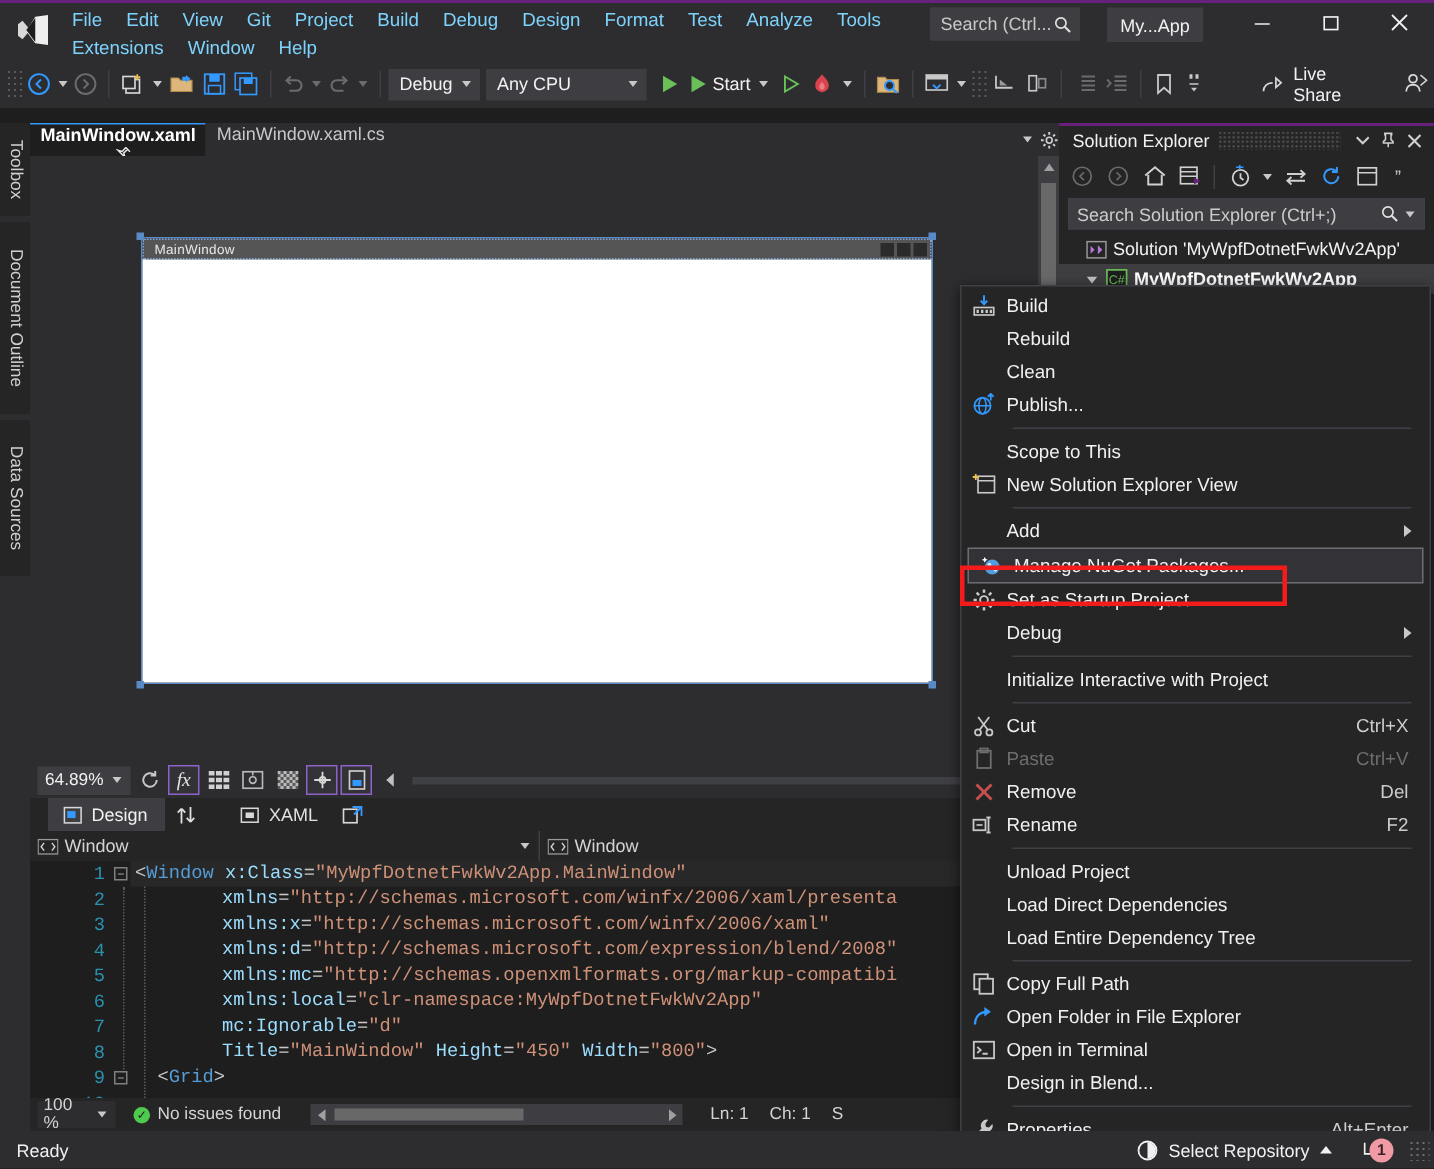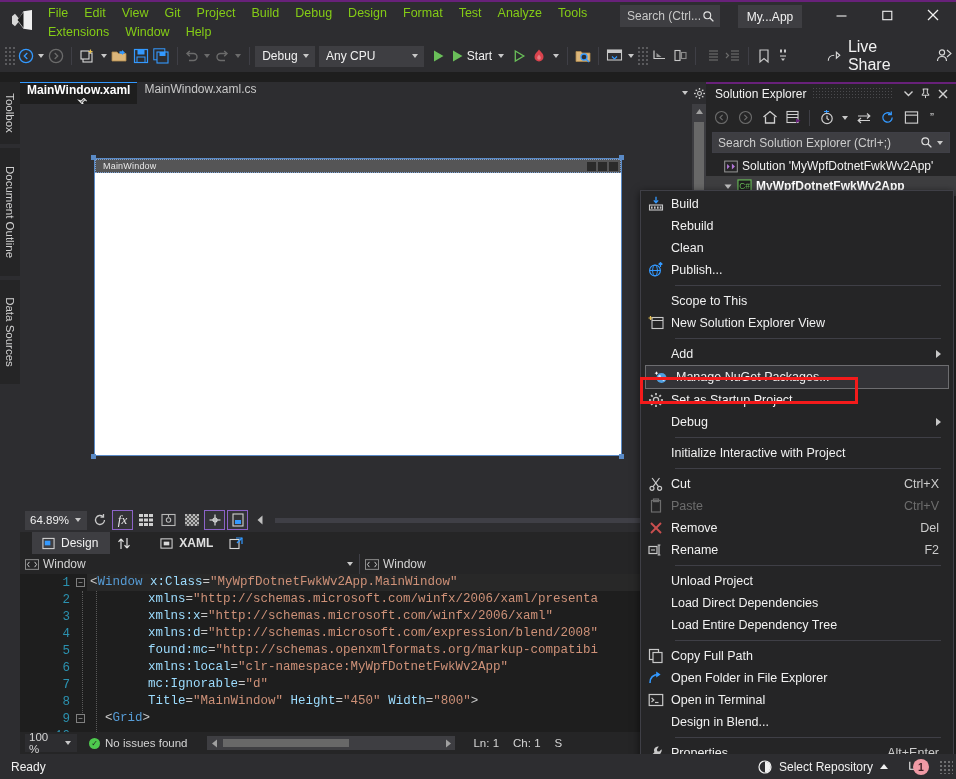--- a/index.html
+++ b/index.html
@@ -11,21 +11,21 @@
   }
   .abs{position:absolute;}
 
   
   #titlebar{left:0;top:0;width:956px;height:40px;background:#2d2d30;}
   #titlebar::before{content:"";position:absolute;left:0;top:0;width:956px;height:2px;background:#68217a;}
   #vs-logo{left:8px;top:8px;width:28px;height:24px;display:flex;align-items:center;justify-content:center;}
   #vs-logo svg{display:block;}
   #menu1{left:40px;top:3px;height:19px;display:flex;align-items:center;}
   #menu2{left:40px;top:22px;height:19px;display:flex;align-items:center;}
-  .menu-item{padding:2px 8px;color:#84cc16;font-size:12.5px;white-space:nowrap;cursor:default;}
+  .menu-item{padding:2px 8px;color:#7dd3fc;font-size:12.5px;white-space:nowrap;cursor:default;}
 
   #search-box{left:620px;top:5px;width:100px;height:22px;background:#3e3e42;border:1px solid #3e3e42;
     display:flex;align-items:center;padding:0 4px 0 6px;box-sizing:border-box;}
   #search-box .ph{color:#c8c8c8;font-size:12px;flex:1;white-space:nowrap;overflow:hidden;}
   #search-box .mag{width:13px;height:13px;flex:0 0 13px;}
 
   #acct-btn{left:738px;top:5px;width:64px;height:23px;background:#3e3e42;display:flex;align-items:center;justify-content:center;
     font-size:12px;color:#f1f1f1;cursor:default;}
   .wbtn{top:0;width:46px;height:30px;display:flex;align-items:center;justify-content:center;color:#f1f1f1;cursor:default;}
   #win-min{left:818px;}#win-max{left:864px;}#win-close{left:910px;}
@@ -36,21 +36,21 @@
   .tsep{width:1px;height:18px;background:#3f3f46;margin:0 5px;}
   .caret{width:0;height:0;border-left:3.5px solid transparent;border-right:3.5px solid transparent;
     border-top:4px solid #c8c8c8;margin:0 4px;}
   .combo{height:21px;background:#3e3e42;display:flex;align-items:center;
     padding:0 2px 0 7px;box-sizing:border-box;font-size:12px;color:#f1f1f1;cursor:default;}
   .combo .lbl{flex:1;white-space:nowrap;}
   #cfg-combo{width:68px;margin-right:4px;}
   #plat-combo{width:120px;}
   #start-btn{display:flex;align-items:center;height:22px;padding:0 2px 0 3px;cursor:default;}
   #start-btn .lbl{font-size:12px;margin:0 2px 0 3px;color:#f1f1f1;}
-  #liveshare{display:flex;align-items:center;height:22px;padding:0 5px;cursor:default;font-size:16px;}
+  #liveshare{display:flex;align-items:center;height:22px;padding:0 5px;cursor:default;font-size:12px;}
 
   
   #lefttabs{left:0;top:82px;width:20px;height:680px;background:#2d2d30;}
   .vtab{position:absolute;left:0;width:20px;background:#252526;cursor:default;}
   .vtab span{
     position:absolute;left:50%;top:50%;
     transform:translate(-50%,-50%) rotate(90deg);
     transform-origin:center center;
     white-space:nowrap;font-size:11.5px;color:#d0d0d0;
   }
@@ -88,21 +88,21 @@
     box-sizing:border-box;font-size:11.5px;margin-left:5px;cursor:default;}
   #zoom-combo .lbl{flex:1;}
   .dtb{width:21px;height:20px;display:flex;align-items:center;justify-content:center;margin-left:2px;cursor:default;}
   .dtb.on{border:1px solid #8c63c8;box-sizing:border-box;background:#333337;}
   #dt-track{flex:1;height:5px;background:#3f3f46;margin:0 6px 0 4px;}
 
   
   #switcher{left:20px;top:532px;width:686px;height:22px;background:#252526;display:flex;align-items:center;}
   #tab-design{height:22px;background:#3e3e42;display:flex;align-items:center;padding:0 12px 0 10px;font-size:12px;cursor:default;}
   #swap-btn{width:28px;height:20px;display:flex;align-items:center;justify-content:center;cursor:default;}
-  #tab-xaml{height:22px;display:flex;align-items:center;padding:0 8px;font-size:12px;color:#e0e0e0;cursor:default;font-weight:bold;}
+  #tab-xaml{height:22px;display:flex;align-items:center;padding:0 8px;font-size:12px;color:#e0e0e0;cursor:default;}
   #popout-btn{width:24px;height:20px;display:flex;align-items:center;justify-content:center;margin-left:3px;cursor:default;}
 
   
   #navbar{left:20px;top:554px;width:686px;height:20px;background:#252526;display:flex;align-items:center;}
   .navcombo{height:20px;display:flex;align-items:center;padding:0 2px 0 5px;box-sizing:border-box;
     font-size:12px;color:#d4d4d4;cursor:default;}
   #nav-left{width:340px;border-right:1px solid #3f3f46;}
   #nav-left .lbl{flex:1;margin-left:4px;}
   #nav-right{width:346px;}
   #nav-right .lbl{margin-left:4px;}
@@ -696,21 +696,21 @@
         <i>−</i>
       </div>
       <div class="ctext" style="top: 1px; left: 70px;"><span class="k-punc">&lt;</span><span class="k-el">Window</span><span class="k-punc"> </span><span class="k-attr">x:Class</span><span class="k-punc">=</span><span class="k-str">"MyWpfDotnetFwkWv2App.MainWindow"</span></div>
       <div class="ln" style="top: 19px;">2</div>
       <div class="ctext" style="top: 18px; left: 128px;"><span class="k-attr">xmlns</span><span class="k-punc">=</span><span class="k-str">"http://schemas.microsoft.com/winfx/2006/xaml/presenta</span></div>
       <div class="ln" style="top: 36px;">3</div>
       <div class="ctext" style="top: 35px; left: 128px;"><span class="k-attr">xmlns:x</span><span class="k-punc">=</span><span class="k-str">"http://schemas.microsoft.com/winfx/2006/xaml"</span></div>
       <div class="ln" style="top: 53px;">4</div>
       <div class="ctext" style="top: 52px; left: 128px;"><span class="k-attr">xmlns:d</span><span class="k-punc">=</span><span class="k-str">"http://schemas.microsoft.com/expression/blend/2008"</span></div>
       <div class="ln" style="top: 70px;">5</div>
-      <div class="ctext" style="top: 69px; left: 128px;"><span class="k-attr">found:mc</span><span class="k-punc">=</span><span class="k-str">"http://schemas.openxmlformats.org/markup-compatibi</span></div>
+      <div class="ctext" style="top: 69px; left: 128px;"><span class="k-attr">xmlns:mc</span><span class="k-punc">=</span><span class="k-str">"http://schemas.openxmlformats.org/markup-compatibi</span></div>
       <div class="ln" style="top: 87px;">6</div>
       <div class="ctext" style="top: 86px; left: 128px;"><span class="k-attr">xmlns:local</span><span class="k-punc">=</span><span class="k-str">"clr-namespace:MyWpfDotnetFwkWv2App"</span></div>
       <div class="ln" style="top: 104px;">7</div>
       <div class="ctext" style="top: 103px; left: 128px;"><span class="k-attr">mc:Ignorable</span><span class="k-punc">=</span><span class="k-str">"d"</span></div>
       <div class="ln" style="top: 121px;">8</div>
       <div class="ctext" style="top: 120px; left: 128px;"><span class="k-attr">Title</span><span class="k-punc">=</span><span class="k-str">"MainWindow"</span><span class="k-punc"> </span><span class="k-attr">Height</span><span class="k-punc">=</span><span class="k-str">"450"</span><span class="k-punc"> </span><span class="k-attr">Width</span><span class="k-punc">=</span><span class="k-str">"800"</span><span class="k-punc">&gt;</span></div>
       <div class="ln" style="top: 138px;">9</div>
       <div class="cfold" style="top: 140px;">
         <i>−</i>
       </div>

